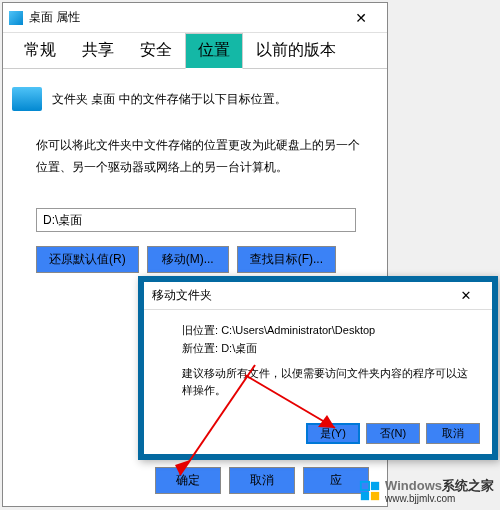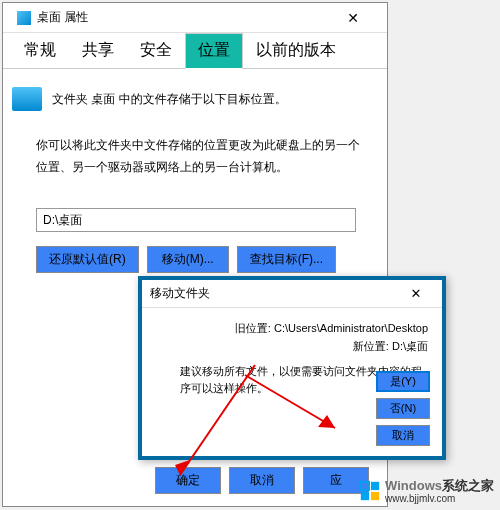--- a/index.html
+++ b/index.html
@@ -1,19 +1,19 @@
 <!DOCTYPE html>
 <html><head>
   <meta charset="utf-8">
   <style>
     * { box-sizing: border-box; margin: 0; padding: 0; font-family: "Microsoft YaHei", "Segoe UI", sans-serif; }
     body { width: 500px; height: 510px; background: #f0f0f0; position: relative; overflow: hidden; }
     
     .main-window { position: absolute; top: 2px; left: 2px; width: 386px; height: 505px; background: #fff; border: 1px solid #888; }
-    .title-bar { height: 30px; display: flex; align-items: center; padding: 0 14px; font-size: 12px; border-bottom: 1px solid #e0e0e0; }
+    .title-bar { height: 30px; display: flex; align-items: center; padding: 0 6px; font-size: 12px; border-bottom: 1px solid #e0e0e0; }
     .title-icon { width: 14px; height: 14px; background: linear-gradient(135deg, #4fc3f7, #0288d1); margin-right: 6px; }
     .title-text { flex: 1; font-size: 12px; }
     .close-btn { width: 40px; height: 28px; display: flex; align-items: center; justify-content: center; font-size: 14px; cursor: pointer; }
     
     .tabs { display: flex; padding: 0 8px; border-bottom: 1px solid #ccc; font-size: 16px; }
     .tab { padding: 6px 12px; cursor: pointer; border: 1px solid transparent; }
     .tab.active { border: 1px solid #ccc; border-bottom: 1px solid #fff; background: #14b8a6; margin-bottom: -1px; }
     
     .content { padding: 18px 9px; font-size: 12px; }
     .folder-row { display: flex; align-items: center; margin-bottom: 24px; }
@@ -22,32 +22,32 @@
     
     .path-input { width: 320px; margin-left: 24px; padding: 4px 6px; border: 1px solid #999; font-size: 12px; margin-bottom: 14px; }
     
     .action-buttons { display: flex; gap: 8px; margin-left: 24px; }
     .btn { padding: 4px 12px; font-size: 12px; border: 1px solid #888; background: #3b82f6; cursor: pointer; min-width: 82px; text-align: center; }
     
     .bottom-buttons { position: absolute; bottom: 12px; right: 18px; display: flex; gap: 8px; }
     .bottom-buttons .btn { min-width: 66px; }
     
     
-    .move-dialog { position: absolute; top: 276px; left: 138px; width: 308px; height: 184px; background: #fff; border: 4px solid #0369a1; box-shadow: 2px 2px 8px rgba(0,0,0,0.3); z-index: 10; }
+    .move-dialog { position: absolute; top: 276px; left: 138px; width: 360px; height: 184px; background: #fff; border: 6px solid #0369a1; box-shadow: 2px 2px 8px rgba(0,0,0,0.3); z-index: 10; }
     .md-title { height: 28px; display: flex; align-items: center; padding: 0 8px; font-size: 12px; border-bottom: 1px solid #ddd; }
     .md-title span { flex: 1; }
     .md-close { width: 36px; height: 26px; display: flex; align-items: center; justify-content: center; cursor: pointer; font-size: 13px; }
     
     .md-body { padding: 12px 14px; font-size: 11px; }
     .md-question-row { display: flex; align-items: flex-start; margin-bottom: 8px; }
     .warn-icon { width: 16px; height: 16px; margin-right: 8px; flex-shrink: 0; }
-    .md-paths { margin-left: 24px; line-height: 1.6; margin-bottom: 8px; text-align: right; }
+    .md-paths { margin-left: 24px; line-height: 1.6; margin-bottom: 8px; }
     .md-advice { margin-left: 24px; line-height: 1.5; }
     
-    .md-buttons { position: absolute; bottom: 10px; right: 12px; display: flex; gap: 6px; flex-direction: column; }
+    .md-buttons { position: absolute; bottom: 10px; right: 12px; display: flex; gap: 6px; }
     .md-buttons .btn { min-width: 54px; padding: 2px 10px; font-size: 11px; }
     .md-buttons .btn.primary { border: 1px solid #0078d7; box-shadow: 0 0 0 1px #0078d7 inset; }
     
     
     .arrow { position: absolute; z-index: 20; pointer-events: none; }
     
     
     .watermark { position: absolute; bottom: 6px; right: 6px; display: flex; align-items: center; font-size: 13px; z-index: 30; pointer-events: none; }
     .win-logo { width: 22px; height: 22px; margin-right: 4px; }
     .wm-text { line-height: 1.1; }

